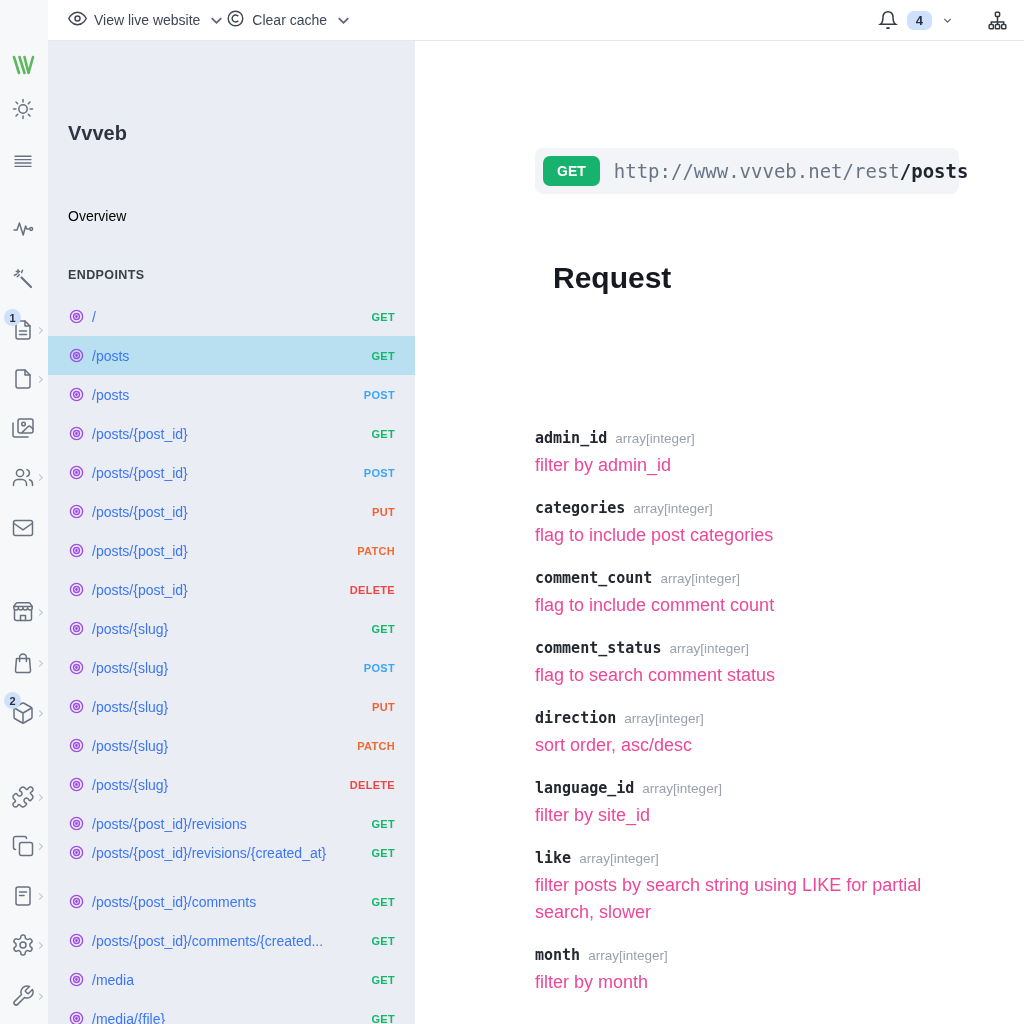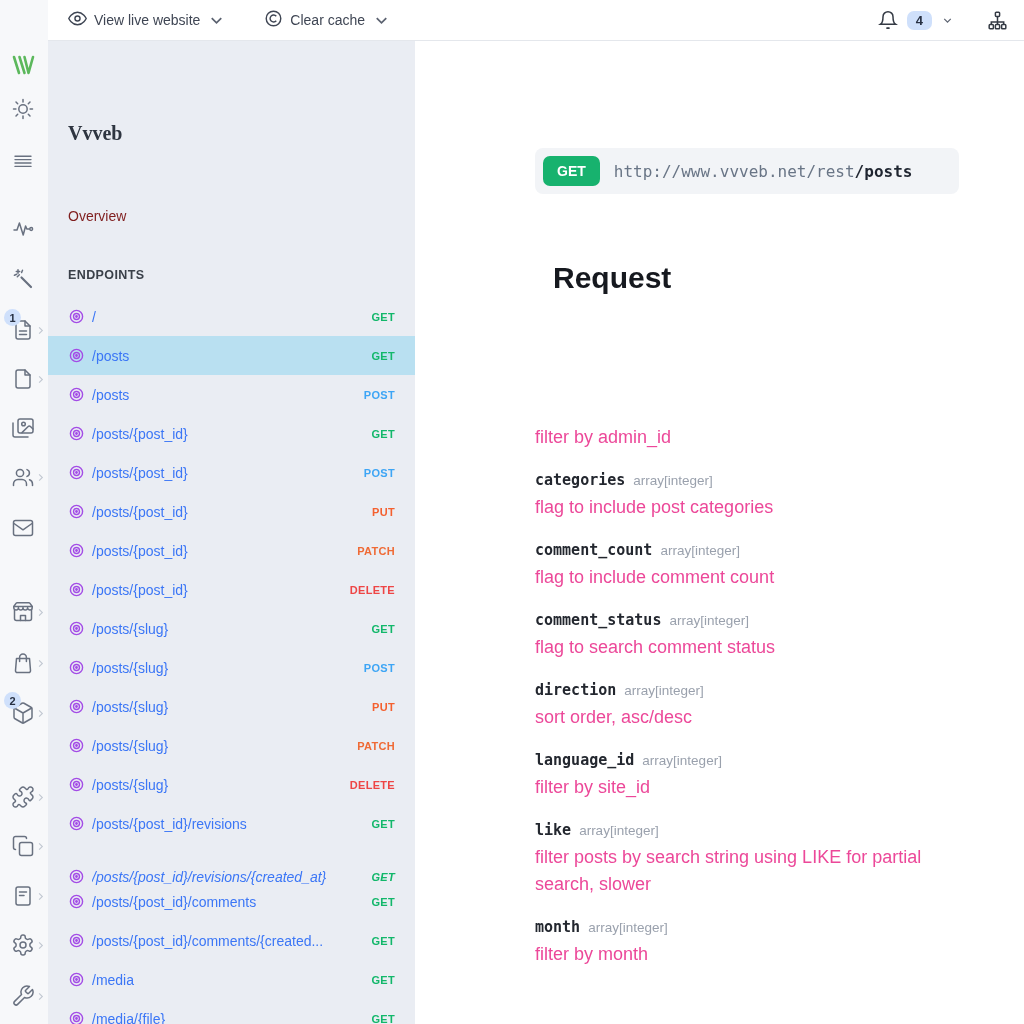--- a/index.html
+++ b/index.html
@@ -15,46 +15,46 @@
   .rail-badge{position:absolute;top:-9px;left:-7px;min-width:17px;height:17px;border-radius:50%;
       font-size:11px;font-weight:bold;color:#273043;display:flex;align-items:center;justify-content:center;z-index:2;}
   .rail-item[data-name="vvveb-logo-icon"]{color:#5cb85c;}
 
   
   .topbar{position:absolute;left:48px;right:0;top:0;height:40px;background:#fff;
       border-bottom:1px solid #e4e7ec;display:flex;align-items:center;z-index:4;}
   .tb-btn{display:flex;align-items:center;gap:7px;font-size:14px;color:#3f4654;cursor:pointer;}
   .tb-btn svg{width:19px;height:19px;}
   .tb-chev{width:13px;height:13px;color:#5b6270;}
-  .tb-left{display:flex;align-items:center;gap:38px;padding-left:20px;flex:1;}
+  .tb-left{display:flex;align-items:center;padding-left:20px;flex:1;}
   .tb-right{display:flex;align-items:center;gap:9px;padding-right:16px;}
   .bell{width:20px;height:20px;color:#343a44;cursor:pointer;}
   .notif-pill{border-radius:7px;padding:2px 9px;font-size:13px;font-weight:bold;color:#273043;cursor:pointer;}
   .sitemap{width:21px;height:21px;color:#343a44;margin-left:24px;cursor:pointer;}
 
   
   .sidebar{position:absolute;left:48px;top:40px;width:367px;bottom:0;background:#eaedf3;overflow:hidden;}
-  .sb-title{position:absolute;left:20px;top:82px;font-size:20px;font-weight:bold;color:#2e3540;font-family:Liberation Serif, serif;}
+  .sb-title{position:absolute;left:20px;top:82px;font-size:20px;font-weight:bold;color:#2e3540;}
   .sb-link{position:absolute;left:20px;top:168px;font-size:14px;cursor:pointer;}
   .sb-section{position:absolute;left:20px;top:228px;font-size:12.5px;font-weight:bold;
       letter-spacing:.4px;color:#3a4049;}
   .sb-list{position:absolute;left:0;right:0;top:257px;}
   .ep-row{position:absolute;left:0;right:0;height:39px;display:flex;align-items:center;
       padding:0 20px;box-sizing:border-box;cursor:pointer;}
   .ep-row svg{width:17px;height:17px;flex:0 0 17px;margin-right:7px;}
   .ep-path{font-size:14px;flex:1;white-space:nowrap;overflow:hidden;}
   .ep-method{font-size:11px;font-weight:bold;letter-spacing:.3px;margin-left:8px;}
 
   
   .main{position:absolute;left:415px;top:40px;right:0;bottom:0;background:#fff;}
   .req-bar{position:absolute;left:120px;top:108px;width:424px;height:46px;background:#f2f4f7;
       border-radius:8px;display:flex;align-items:center;padding:0 8px;box-sizing:border-box;}
   .req-method{color:#fff;font-size:14px;font-weight:bold;border-radius:7px;
       padding:7px 14px;margin-right:14px;}
-  .req-url{font-size:16px;color:#697586;white-space:nowrap;text-align:center;}
+  .req-url{font-size:19px;color:#697586;white-space:nowrap;text-align:center;}
   .req-url b{color:#1f2530;font-weight:bold;}
   .h-request{position:absolute;left:120px;top:203px;font-size:30px;font-weight:800;color:#16191f;margin:18px;}
   .h-query{position:absolute;left:120px;top:307px;font-size:22px;font-weight:800;color:#16191f;margin:0;}
   .params{position:absolute;left:120px;top:384px;right:40px;}
   .param{margin-bottom:15px;}
   .param-head{line-height:27px;}
   .param-name{font-family:"DejaVu Sans Mono",monospace;font-size:15px;font-weight:bold;color:#23272f;}
   .param-type{font-size:13.5px;color:#9aa1ad;margin-left:8px;}
   .param-desc{line-height:27px;font-size:18px;color:#ec4899;}
 </style>
@@ -246,21 +246,21 @@
         <rect x="2.5" y="16.7" width="4.8" height="4.8" rx="1"></rect>
         <rect x="9.6" y="16.7" width="4.8" height="4.8" rx="1"></rect>
         <rect x="16.7" y="16.7" width="4.8" height="4.8" rx="1"></rect>
         <path d="M12 7.3v9.4M4.9 16.7v-3h14.2v3"></path>
       </svg>
   </div>
 </div>
 
 <div class="sidebar" data-name="endpoints-sidebar">
   <div class="sb-title" data-name="sidebar-title">Vvveb</div>
-  <div class="sb-link" data-name="overview-link" style="color: #7f1d1d;">Overview</div>
+  <div class="sb-link" data-name="overview-link" style="color: #000000;">Overview</div>
   <div class="sb-section" data-name="endpoints-section-label">ENDPOINTS</div>
   <div class="sb-list" data-name="endpoints-list">
       <div class="ep-row" data-name="endpoint-item" style="top: 0px;">
         <svg viewBox="0 0 24 24" fill="none" stroke="#a34ce6" stroke-width="2" data-name="endpoint-bullseye-icon">
           <circle cx="12" cy="12" r="8.6"></circle>
           <circle cx="12" cy="12" r="4.2"></circle>
           <circle cx="12" cy="12" r="1" fill="#a34ce6"></circle>
         </svg>
         <span class="ep-path" data-name="endpoint-path" style="color: rgb(59, 118, 246);">/</span>
         <span class="ep-method" data-name="endpoint-method-badge" style="color: rgb(18, 183, 106);">GET</span>
@@ -375,21 +375,21 @@
       </div>
       <div class="ep-row" data-name="endpoint-item" style="top: 507px;">
         <svg viewBox="0 0 24 24" fill="none" stroke="#a34ce6" stroke-width="2" data-name="endpoint-bullseye-icon">
           <circle cx="12" cy="12" r="8.6"></circle>
           <circle cx="12" cy="12" r="4.2"></circle>
           <circle cx="12" cy="12" r="1" fill="#a34ce6"></circle>
         </svg>
         <span class="ep-path" data-name="endpoint-path" style="color: rgb(59, 118, 246);">/posts/{post_id}/revisions</span>
         <span class="ep-method" data-name="endpoint-method-badge" style="color: rgb(18, 183, 106);">GET</span>
       </div>
-      <div class="ep-row" data-name="endpoint-item" style="top: 560px; font-style: italic;">
+      <div class="ep-row" data-name="endpoint-item" style="top: 536px;">
         <svg viewBox="0 0 24 24" fill="none" stroke="#a34ce6" stroke-width="2" data-name="endpoint-bullseye-icon">
           <circle cx="12" cy="12" r="8.6"></circle>
           <circle cx="12" cy="12" r="4.2"></circle>
           <circle cx="12" cy="12" r="1" fill="#a34ce6"></circle>
         </svg>
         <span class="ep-path" data-name="endpoint-path" style="color: rgb(59, 118, 246);">/posts/{post_id}/revisions/{created_at}</span>
         <span class="ep-method" data-name="endpoint-method-badge" style="color: rgb(18, 183, 106);">GET</span>
       </div>
       <div class="ep-row" data-name="endpoint-item" style="top: 585px;">
         <svg viewBox="0 0 24 24" fill="none" stroke="#a34ce6" stroke-width="2" data-name="endpoint-bullseye-icon">
@@ -431,20 +431,21 @@
 </div>
 
 <div class="main" data-name="main-content">
   <div class="req-bar" data-name="request-url-bar">
     <span class="req-method" data-name="method-badge" style="background: rgb(23, 178, 110);">GET</span>
     <span class="req-url mono" data-name="request-url"><span data-name="request-base-url">http://www.vvveb.net/rest</span><b data-name="request-path">/posts</b></span>
   </div>
   <h1 class="h-request" data-name="request-heading">Request</h1>
   <div class="params" data-name="query-parameters-list">
       <div class="param" data-name="query-parameter">
+        <div class="param-head"><span class="param-name" data-name="parameter-name">admin_id</span><span class="param-type" data-name="parameter-type">array[integer]</span></div>
         <div class="param-desc" data-name="parameter-description">filter by admin_id</div>
       </div>
       <div class="param" data-name="query-parameter">
         <div class="param-head"><span class="param-name" data-name="parameter-name">categories</span><span class="param-type" data-name="parameter-type">array[integer]</span></div>
         <div class="param-desc" data-name="parameter-description">flag to include post categories</div>
       </div>
       <div class="param" data-name="query-parameter">
         <div class="param-head"><span class="param-name" data-name="parameter-name">comment_count</span><span class="param-type" data-name="parameter-type">array[integer]</span></div>
         <div class="param-desc" data-name="parameter-description">flag to include comment count</div>
       </div>

